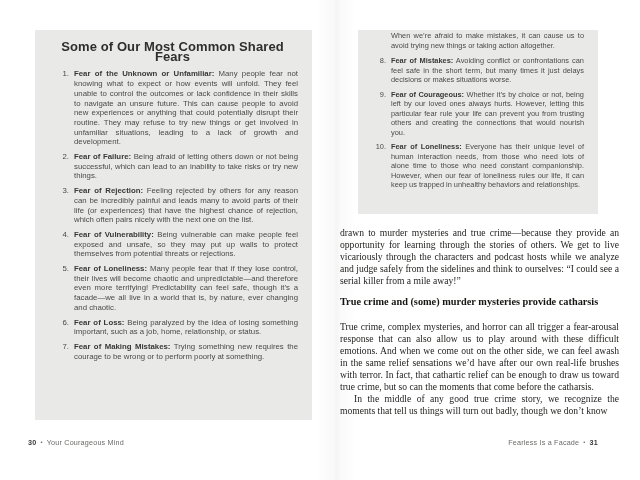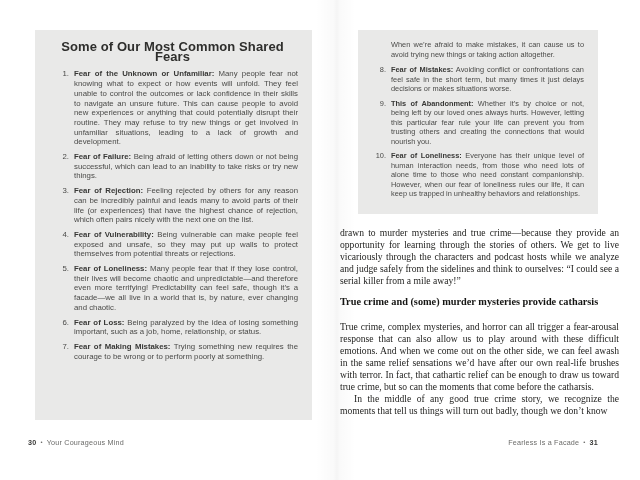--- a/index.html
+++ b/index.html
@@ -26,21 +26,21 @@
     color: #4a4a48;
     font-size: 7.8px;
     line-height: 9.7px;
   }
   .fearbox.left {
     left: 35px; top: 30px; width: 277px; height: 390px;
     padding: 9px 14px 10px 12px;
   }
   .fearbox.right {
     left: 358px; top: 30px; width: 240px; height: 184px;
-    padding: 10px 14px 10px 12px;
+    padding: 1px 14px 10px 12px;
     font-size: 7.4px; line-height: 9.5px;
   }
   .fearbox-title {
     text-align: center; font-weight: bold; font-size: 13px;
     color: #2e2e2c; margin: 3px 0 8px 0; letter-spacing: 0.1px;
   }
   .fearbox-intro { text-align: justify; margin-bottom: 8px; }
   .fear-list { list-style: none; margin-left: 9px; }
   .fearbox.right .fear-list { margin-left: 0; }
   .fear-item { display: flex; margin-bottom: 5px; }
@@ -120,21 +120,21 @@
 
   <div class="fearbox right">
     <div class="cont-para">When we’re afraid to make mistakes, it can cause us to avoid trying new things or taking action altogether.</div>
     <ul class="fear-list">
       <li class="fear-item">
         <span class="num">8.</span>
         <div class="itext"><b class="ihead">Fear of Mistakes:</b> <span>Avoiding conflict or confrontations can feel safe in the short term, but many times it just delays decisions or makes situations worse.</span></div>
       </li>
       <li class="fear-item">
         <span class="num">9.</span>
-        <div class="itext"><b class="ihead">This of Abandonment:</b> <span>Whether it’s by choice or not, being left by our loved ones always hurts. However, letting this particular fear rule your life can prevent you from trusting others and creating the connections that would nourish you.</span></div>
+        <div class="itext"><b class="ihead">Fear of Courageous:</b> <span>Whether it’s by choice or not, being left by our loved ones always hurts. However, letting this particular fear rule your life can prevent you from trusting others and creating the connections that would nourish you.</span></div>
       </li>
       <li class="fear-item">
         <span class="num">10.</span>
         <div class="itext"><b class="ihead">Fear of Loneliness:</b> <span>Everyone has their unique level of human interaction needs, from those who need lots of alone time to those who need constant companionship. However, when our fear of loneliness rules our life, it can keep us trapped in unhealthy behaviors and relationships.</span></div>
       </li>
     </ul>
   </div>
 
   <div class="bodytext">
     <p>drawn to murder mysteries and true crime—because they provide an opportunity for learning through the stories of others. We get to live vicariously through the characters and podcast hosts while we analyze and judge safely from the sidelines and think to ourselves: “I could see a serial killer from a mile away!”</p>

